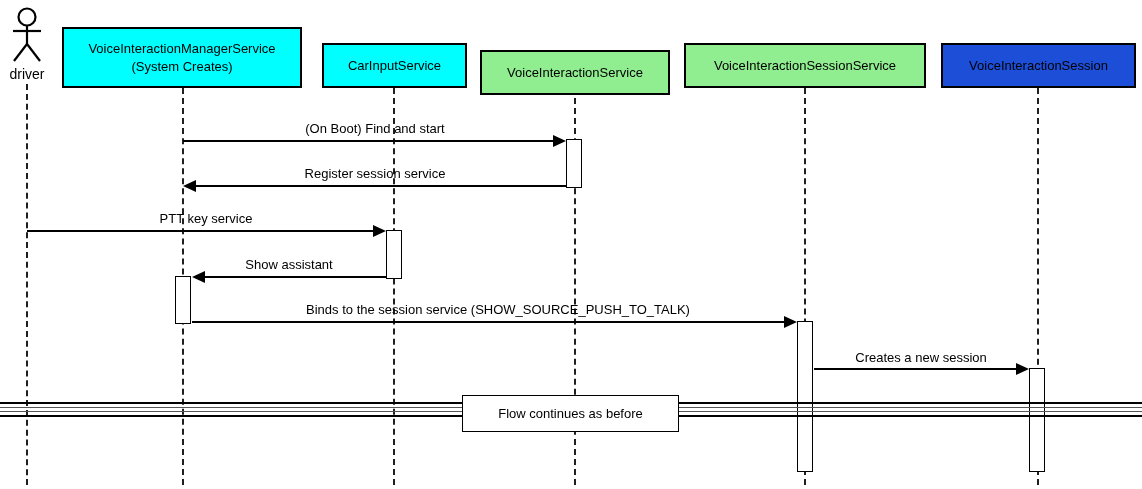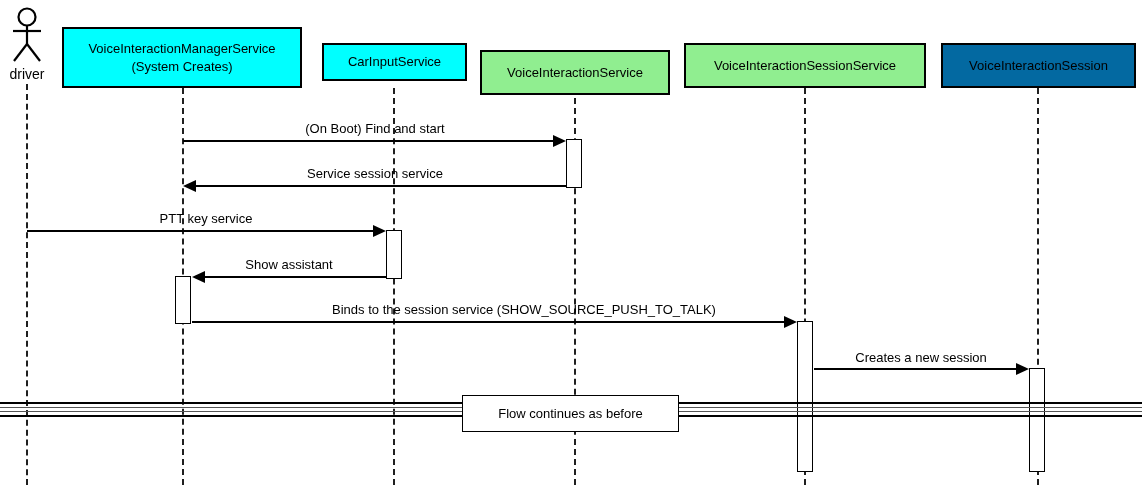--- a/index.html
+++ b/index.html
@@ -120,48 +120,48 @@
 
   <div class="lifeline" style="left:26px;  top:84px; height:401px"></div>
   <div class="lifeline" style="left:182px; top:88px; height:397px"></div>
   <div class="lifeline" style="left:393px; top:88px; height:397px"></div>
   <div class="lifeline" style="left:574px; top:88px; height:397px"></div>
   <div class="lifeline" style="left:804px; top:88px; height:397px"></div>
   <div class="lifeline" style="left:1037px; top:88px; height:397px"></div>
 
   <div class="participant" style="left: 62px; top: 27px; width: 240px; height: 61px; background-color: rgb(0, 255, 255);">VoiceInteractionManagerService
 (System Creates)</div>
-  <div class="participant" style="left: 322px; top: 43px; width: 145px; height: 38px; background-color: rgb(0, 255, 255);">CarInputService</div>
+  <div class="participant" style="left: 322px; top: 43px; width: 145px; height: 45px; background-color: rgb(0, 255, 255);">CarInputService</div>
   <div class="participant" style="left: 480px; top: 50px; width: 190px; height: 45px; background-color: rgb(144, 238, 144);">VoiceInteractionService</div>
   <div class="participant" style="left: 684px; top: 43px; width: 242px; height: 45px; background-color: rgb(144, 238, 144);">VoiceInteractionSessionService</div>
-  <div class="participant" style="left: 941px; top: 43px; width: 195px; height: 45px; background-color: #0369a1;">VoiceInteractionSession</div>
+  <div class="participant" style="left: 941px; top: 43px; width: 195px; height: 45px; background-color: #1d4ed8;">VoiceInteractionSession</div>
 
   <div class="activation" style="left:566px;  top:139px; height:49px"></div>
   <div class="activation" style="left:386px;  top:230px; height:49px"></div>
   <div class="activation" style="left:175px;  top:276px; height:48px"></div>
   <div class="activation" style="left:797px;  top:321px; height:151px"></div>
   <div class="activation" style="left:1029px; top:368px; height:104px"></div>
 
   <div class="msg-label" style="left:375px; top:121px">(On Boot) Find and start</div>
   <div class="msg-line" style="left:183px; top:140px; width:372px"></div>
   <div class="arrow-right" style="left:553px; top:135px"></div>
 
-  <div class="msg-label" style="left:375px; top:166px">Service session service</div>
+  <div class="msg-label" style="left:375px; top:166px">Register session service</div>
   <div class="msg-line" style="left:196px; top:185px; width:370px"></div>
   <div class="arrow-left" style="left:183px; top:180px"></div>
 
   <div class="msg-label" style="left:206px; top:211px">PTT key service</div>
   <div class="msg-line" style="left:27px; top:230px; width:346px"></div>
   <div class="arrow-right" style="left:373px; top:225px"></div>
 
   <div class="msg-label" style="left:289px; top:257px">Show assistant</div>
   <div class="msg-line" style="left:205px; top:276px; width:181px"></div>
   <div class="arrow-left" style="left:192px; top:271px"></div>
 
-  <div class="msg-label" style="left:524px; top:302px">Binds to the session service (SHOW_SOURCE_PUSH_TO_TALK)</div>
+  <div class="msg-label" style="left:498px; top:302px">Binds to the session service (SHOW_SOURCE_PUSH_TO_TALK)</div>
   <div class="msg-line" style="left:192px; top:321px; width:592px"></div>
   <div class="arrow-right" style="left:784px; top:316px"></div>
 
   <div class="msg-label" style="left:921px; top:350px">Creates a new session</div>
   <div class="msg-line" style="left:814px; top:368px; width:202px"></div>
   <div class="arrow-right" style="left:1016px; top:363px"></div>
 
   <div class="divider-line" style="top:402px; height:1.6px; background:#000"></div>
   <div class="divider-line" style="top:407px; height:1px; background:#555"></div>
   <div class="divider-line" style="top:411px; height:1px; background:#555"></div>

